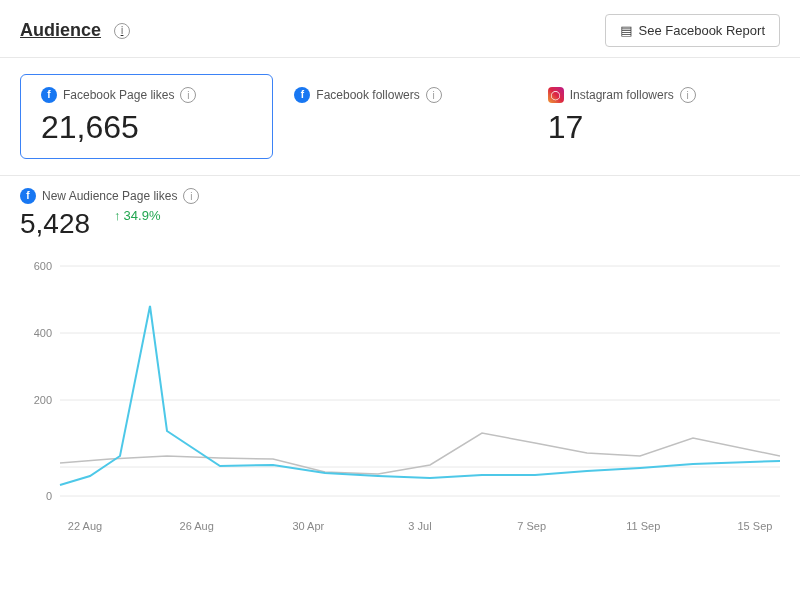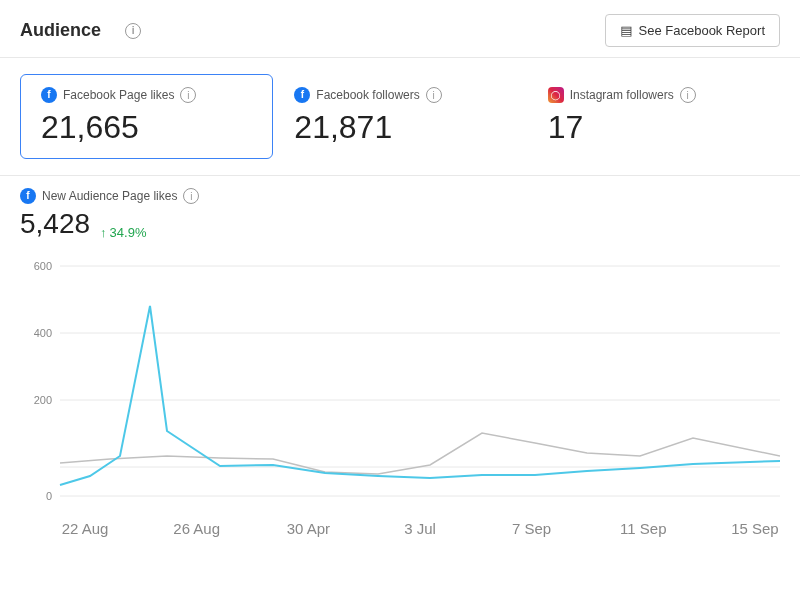--- a/index.html
+++ b/index.html
@@ -16,24 +16,25 @@
       display: flex;
       justify-content: space-between;
       align-items: center;
       padding: 14px 20px 10px 20px;
       border-bottom: 1px solid #e8e8e8;
     }
 
     .header-title {
       display: flex;
       align-items: center;
-      gap: 24px;
+      gap: 13px;
       font-size: 18px;
       font-weight: 600;
       color: #2c2c2c;
+      text-decoration: underline;
     }
 
     .info-icon {
       display: inline-flex;
       align-items: center;
       justify-content: center;
       width: 16px;
       height: 16px;
       border-radius: 50%;
       border: 1px solid #999;
@@ -121,22 +122,22 @@
       display: flex;
       align-items: center;
       gap: 6px;
       font-size: 12px;
       color: #555;
       margin-bottom: 4px;
     }
 
     .new-likes-value {
       display: flex;
-      align-items: flex-end;
-      gap: 10px;
+      align-items: flex-start;
+      gap: 24px;
     }
 
     .new-likes-number {
       font-size: 28px;
       font-weight: 400;
       color: #222;
     }
 
     .trend-up {
       display: flex;
@@ -160,21 +161,21 @@
 
     svg.chart-svg {
       width: 100%;
       height: 100%;
     }
 
     .x-axis-labels {
       display: flex;
       justify-content: space-between;
       padding: 4px 0 0 40px;
-      font-size: 15px;
+      font-size: 11px;
       color: #888;
     }
 
     .x-label {
       text-align: center;
       min-width: 50px;
     }
   </style>
 </head>
 <body>
@@ -200,21 +201,20 @@
     </div>
     <div class="metric-value">21,665</div>
   </div>
 
   <div class="metric-card">
     <div class="metric-label">
       <span class="fb-icon">f</span>
       <span>Facebook followers</span>
       <span class="info-icon">i</span>
     </div>
-    <div class="metric-value">21,871</div>
   </div>
 
   <div class="metric-card">
     <div class="metric-label">
       <span class="ig-icon">◯</span>
       <span>Instagram followers</span>
       <span class="info-icon">i</span>
     </div>
     <div class="metric-value">17</div>
   </div>

